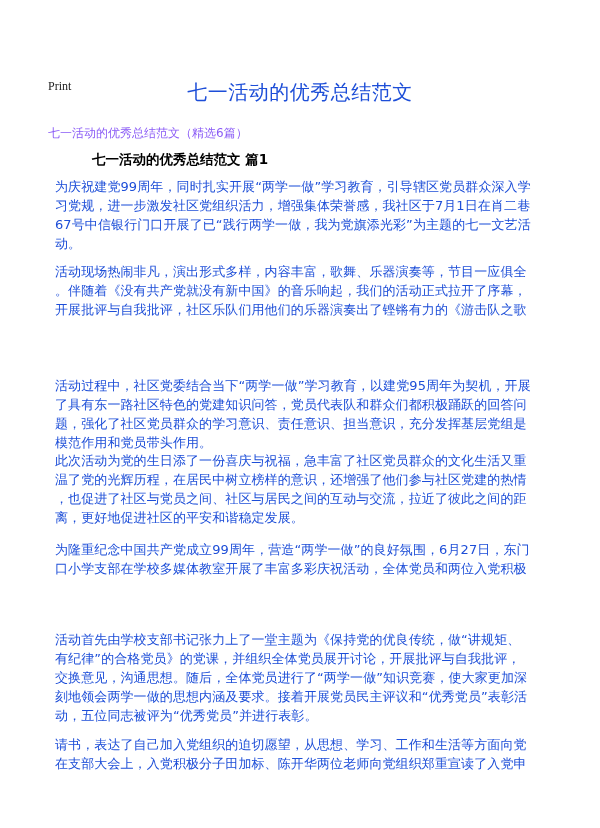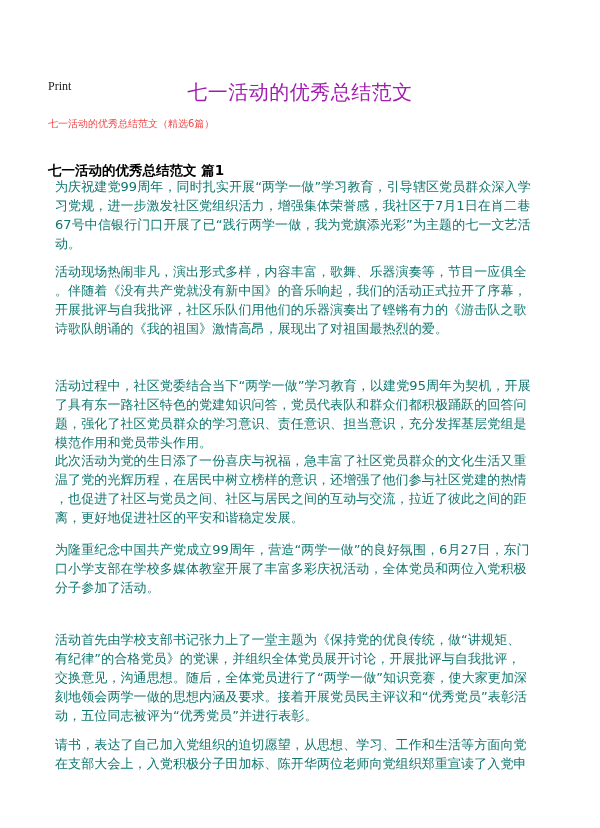--- a/index.html
+++ b/index.html
@@ -31,97 +31,95 @@
       color: #222222;
       margin-top: 32px;
     }
     .doc-title {
       position: absolute;
       left: 0;
       width: 600px;
       top: 79px;
       text-align: center;
       font-size: 20px;
-      color: #a21caf;
+      color: #1d4ed8;
       letter-spacing: 0.5px;
     }
     .subtitle {
       position: absolute;
       left: 48px;
-      top: 117px;
-      font-size: 10px;
-      color: #ef4444;
+      top: 125px;
+      font-size: 12px;
+      color: #8b5cf6;
     }
     .section-heading {
       position: absolute;
       left: 48px;
       font-size: 13.5px;
       font-weight: bold;
       color: #000000;
     }
     .para {
       position: absolute;
       left: 55px;
       width: 492px;
       font-size: 13px;
       line-height: 19px;
-      color: #0f766e;
+      color: #1d4ed8;
       letter-spacing: 0.1px;
     }
     .para .line {
       display: block;
       white-space: nowrap;
     }
   </style>
 </head>
 <body>
 
 <div class="page">
 
   <div class="print-label">Print</div>
 
   <div class="doc-title">七一活动的优秀总结范文</div>
 
   <div class="subtitle">七一活动的优秀总结范文（精选6篇）</div>
 
-  <div class="section-heading" style="top:162px;">七一活动的优秀总结范文 篇1</div>
+  <div class="section-heading" style="top:151px;margin-left:44px;">七一活动的优秀总结范文 篇1</div>
 
   <div class="para" style="top:177px;">
     <span class="line">为庆祝建党99周年，同时扎实开展“两学一做”学习教育，引导辖区党员群众深入学</span>
     <span class="line">习党规，进一步激发社区党组织活力，增强集体荣誉感，我社区于7月1日在肖二巷</span>
     <span class="line">67号中信银行门口开展了已“践行两学一做，我为党旗添光彩”为主题的七一文艺活</span>
     <span class="line">动。</span>
   </div>
 
   <div class="para" style="top:262px;">
     <span class="line">活动现场热闹非凡，演出形式多样，内容丰富，歌舞、乐器演奏等，节目一应俱全</span>
     <span class="line">。伴随着《没有共产党就没有新中国》的音乐响起，我们的活动正式拉开了序幕，</span>
     <span class="line">开展批评与自我批评，社区乐队们用他们的乐器演奏出了铿锵有力的《游击队之歌</span>
-    <span class="line">诗歌队朗诵的《我的祖国》激情高昂，展现出了对祖国最热烈的爱。</span>
   </div>
 
   <div class="para" style="top:376px;">
     <span class="line">活动过程中，社区党委结合当下“两学一做”学习教育，以建党95周年为契机，开展</span>
     <span class="line">了具有东一路社区特色的党建知识问答，党员代表队和群众们都积极踊跃的回答问</span>
     <span class="line">题，强化了社区党员群众的学习意识、责任意识、担当意识，充分发挥基层党组是</span>
     <span class="line">模范作用和党员带头作用。</span>
   </div>
 
   <div class="para" style="top:451px;">
     <span class="line">此次活动为党的生日添了一份喜庆与祝福，急丰富了社区党员群众的文化生活又重</span>
     <span class="line">温了党的光辉历程，在居民中树立榜样的意识，还增强了他们参与社区党建的热情</span>
     <span class="line">，也促进了社区与党员之间、社区与居民之间的互动与交流，拉近了彼此之间的距</span>
     <span class="line">离，更好地促进社区的平安和谐稳定发展。</span>
   </div>
 
 
   <div class="para" style="top:540px;">
     <span class="line">为隆重纪念中国共产党成立99周年，营造“两学一做”的良好氛围，6月27日，东门</span>
     <span class="line">口小学支部在学校多媒体教室开展了丰富多彩庆祝活动，全体党员和两位入党积极</span>
-    <span class="line">分子参加了活动。</span>
   </div>
 
   <div class="para" style="top:630px;">
     <span class="line">活动首先由学校支部书记张力上了一堂主题为《保持党的优良传统，做“讲规矩、</span>
     <span class="line">有纪律”的合格党员》的党课，并组织全体党员展开讨论，开展批评与自我批评，</span>
     <span class="line">交换意见，沟通思想。随后，全体党员进行了“两学一做”知识竞赛，使大家更加深</span>
     <span class="line">刻地领会两学一做的思想内涵及要求。接着开展党员民主评议和“优秀党员”表彰活</span>
     <span class="line">动，五位同志被评为“优秀党员”并进行表彰。</span>
   </div>
 

